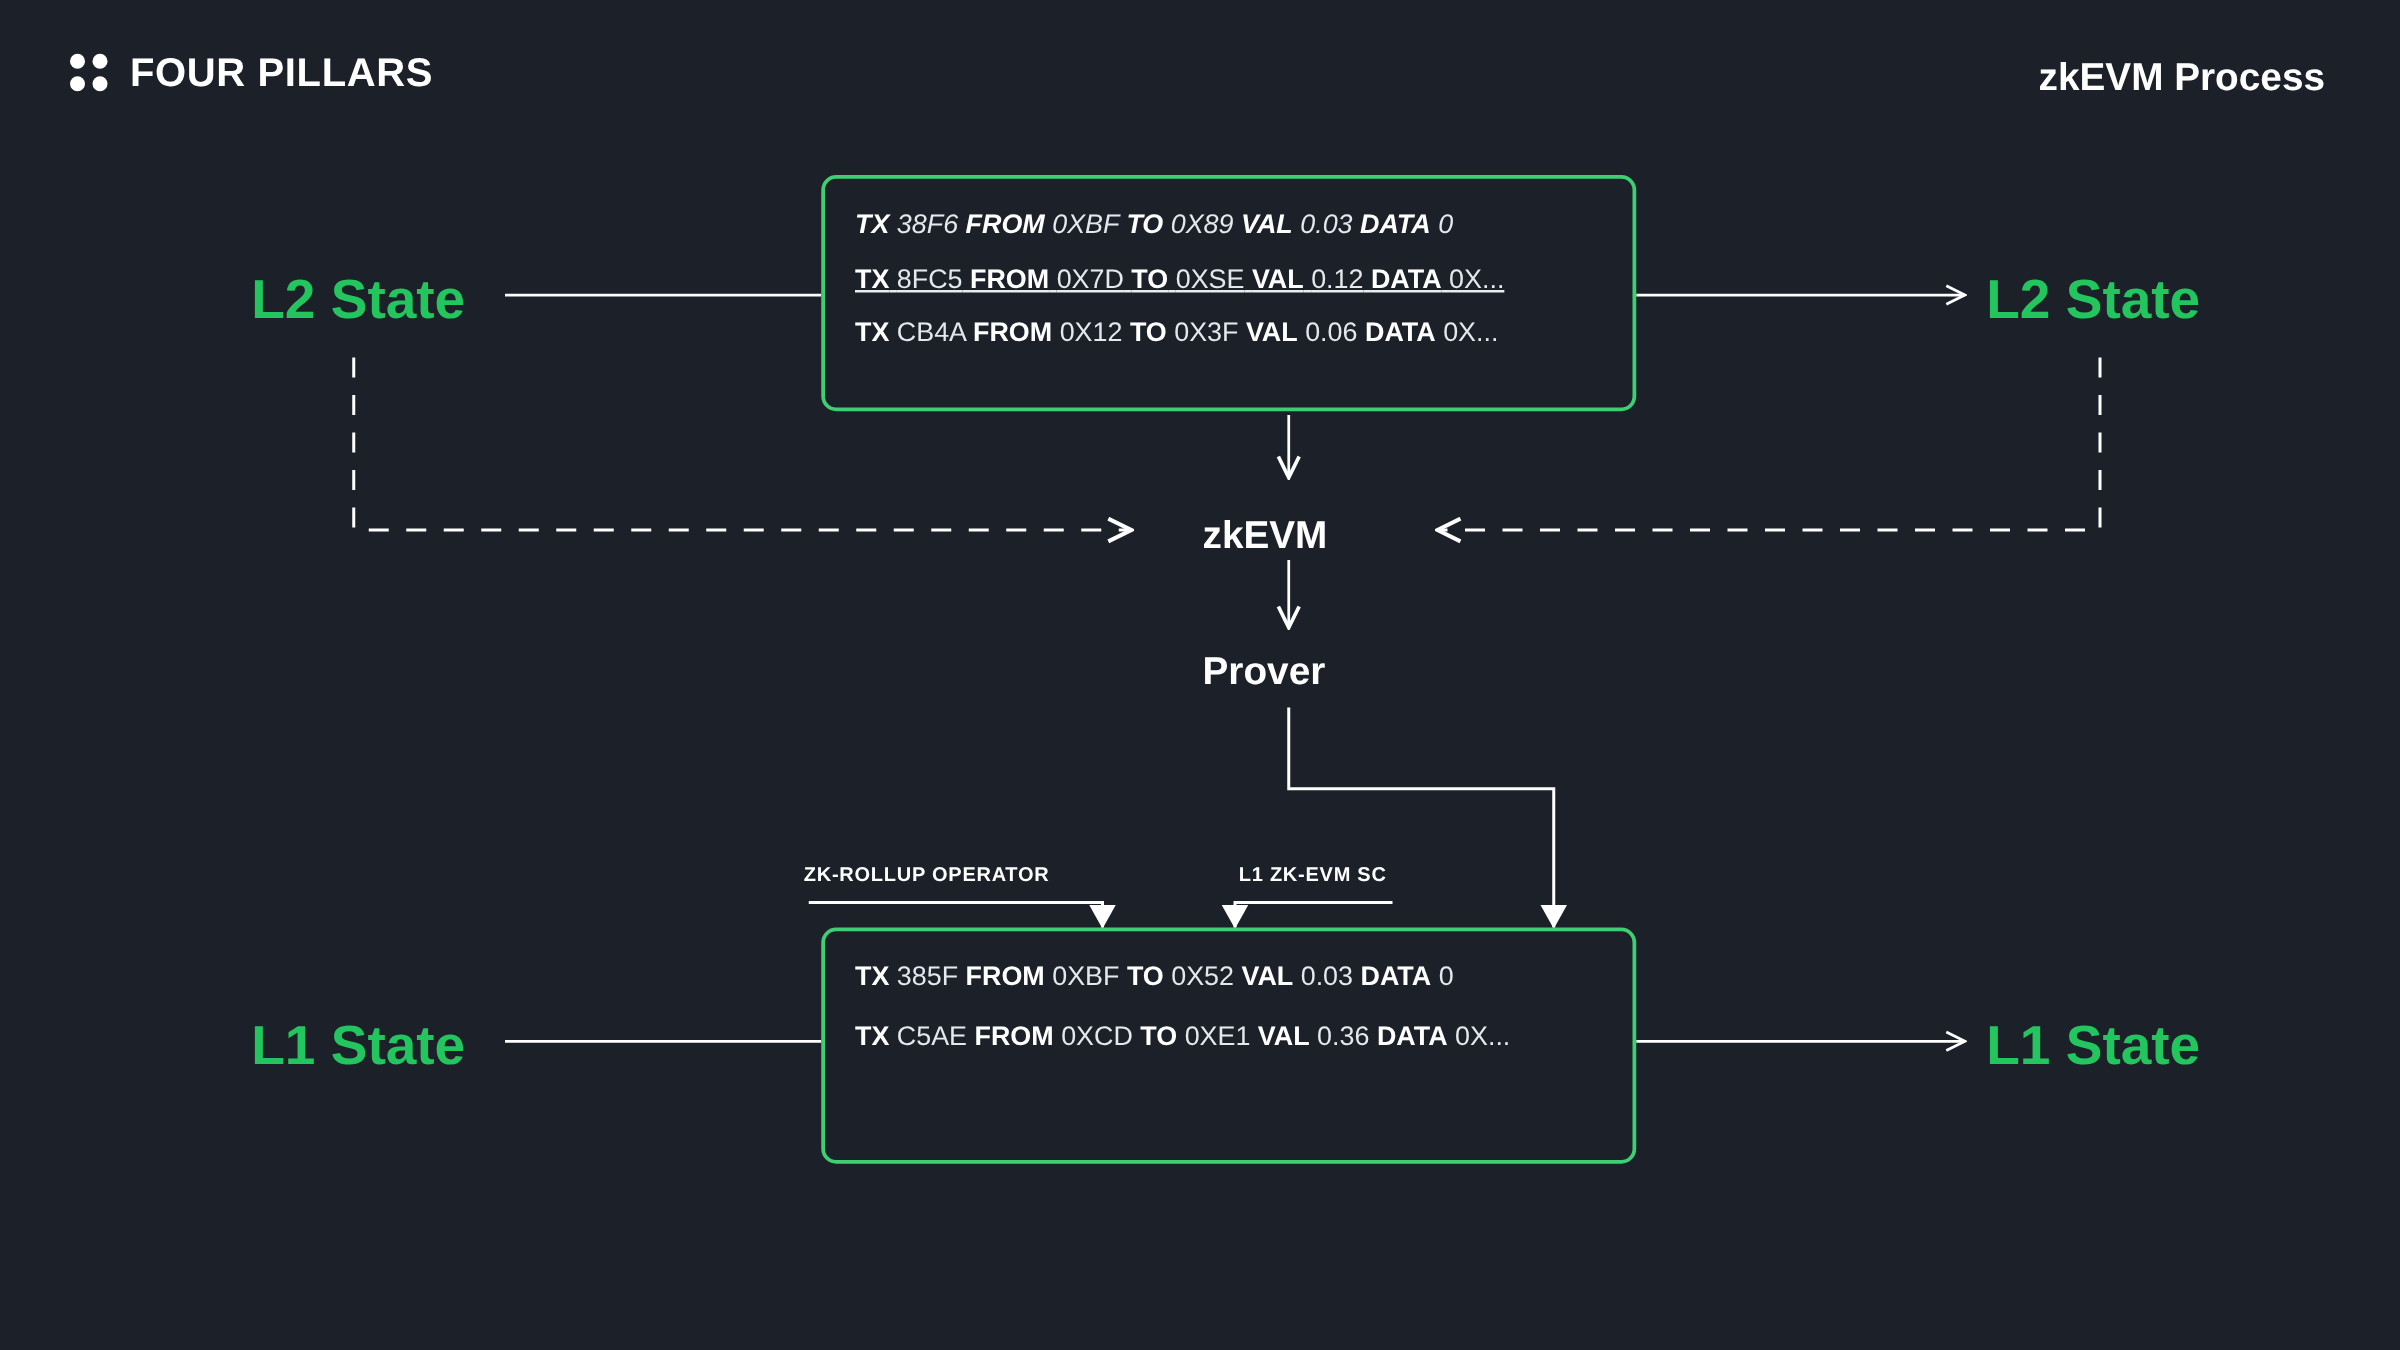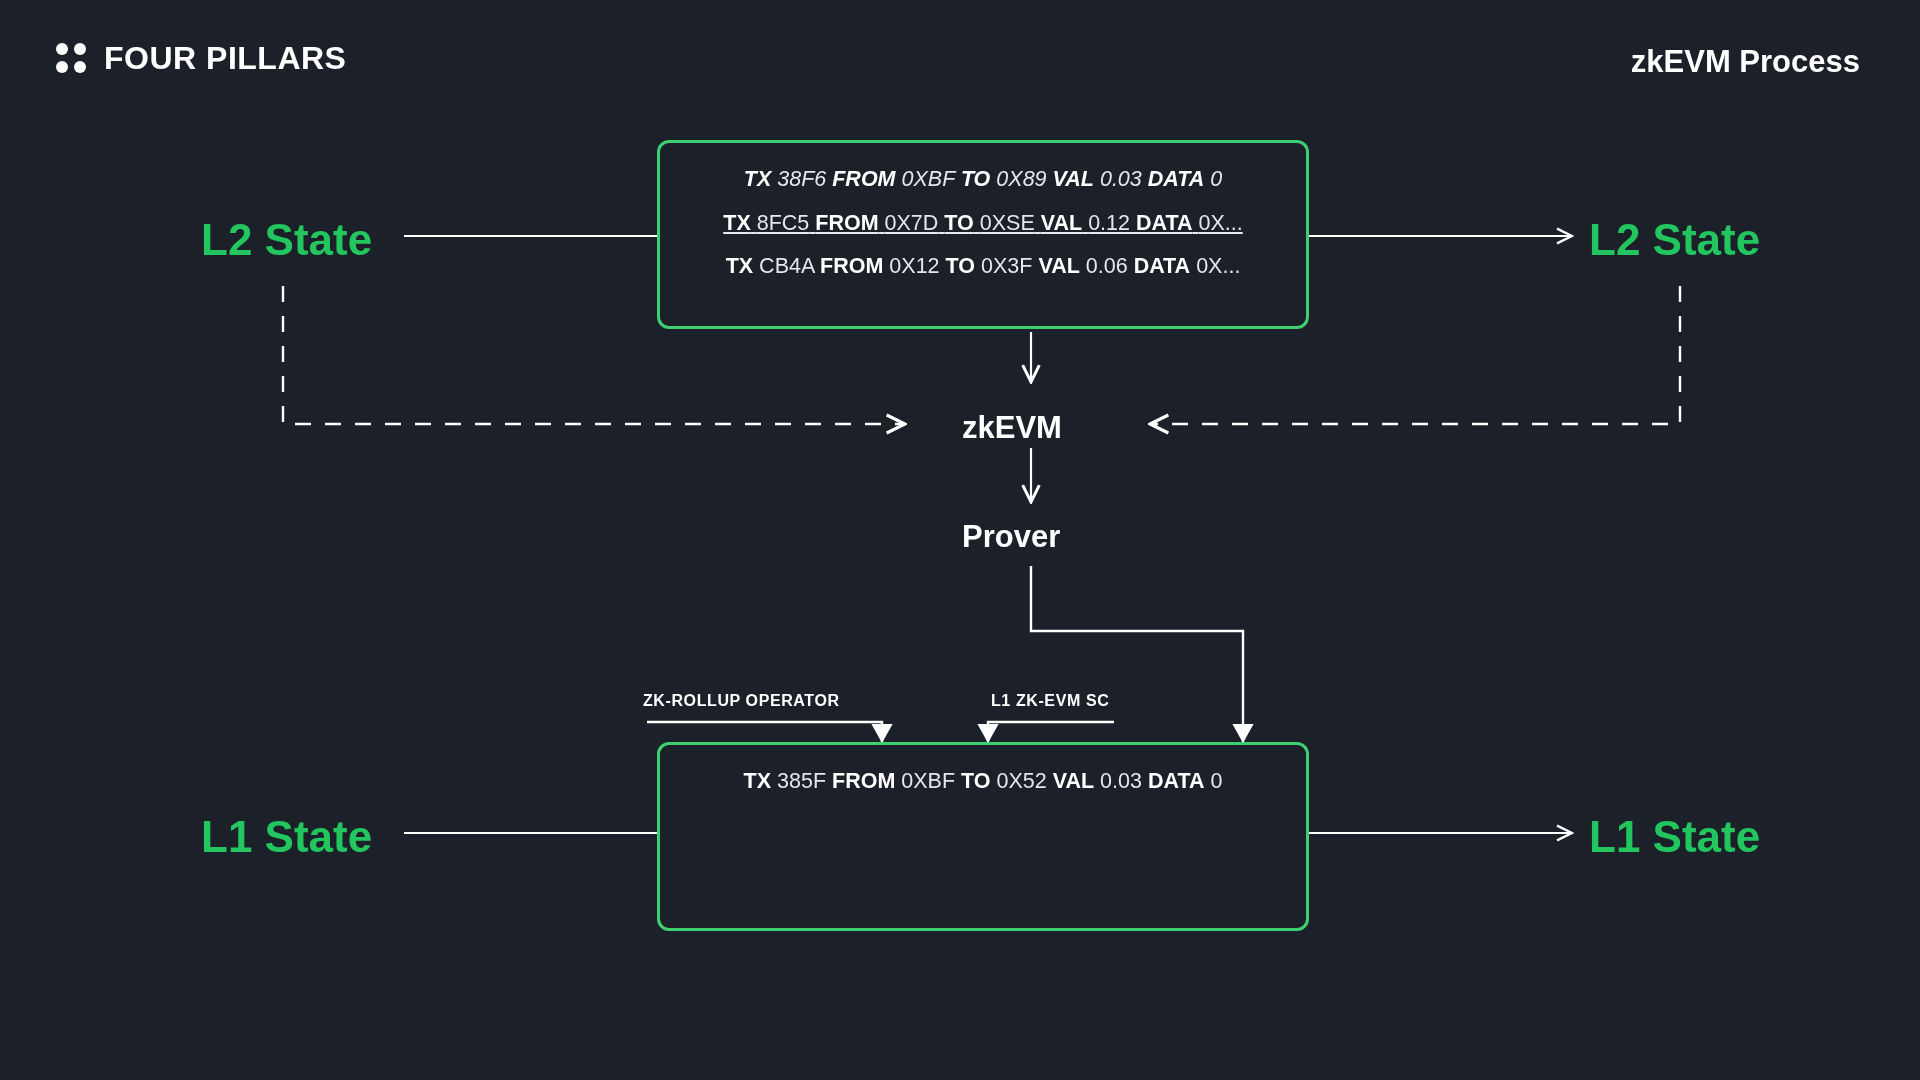--- a/index.html
+++ b/index.html
@@ -3,21 +3,21 @@
 <meta charset="utf-8">
 <style>
   * { margin:0; padding:0; box-sizing:border-box; }
   html,body { width:1920px; height:1080px; }
   body {
     background:#1b2029;
     font-family:"Liberation Sans", sans-serif;
     color:#ffffff;
     overflow:hidden;
   }
-  #stage { position:relative; width:1920px; height:780px;text-align:center; }
+  #stage { position:relative; width:1920px; height:780px; }
 
   
   .logo-wrap { position:absolute; left:56px; top:42px; display:flex; align-items:center; gap:18px; }
   .logo-dots { width:30px; height:30px; display:grid; grid-template-columns:12px 12px; grid-template-rows:12px 12px; gap:6px; }
   .logo-dots i { display:block; width:12px; height:12px; border-radius:50%; background:#ffffff; }
   .logo-text { font-size:32px; font-weight:bold; letter-spacing:0.5px; color:#ffffff; line-height:1; }
   .page-title { position:absolute; right:60px; top:46px; font-size:31px; font-weight:bold; color:#ffffff; line-height:1; }
 
   
   .state-label { position:absolute; font-size:44px; font-weight:bold; color:#22c55e; white-space:nowrap; line-height:1; }
@@ -122,15 +122,16 @@
   <div class="bracket-label" id="lbl-sc">L1 ZK-EVM SC</div>
 
   <div class="tx-box" id="tx-box-l2">
       <div class="tx-row"><span class="k">TX</span> <span class="v">38F6</span> <span class="k">FROM</span> <span class="v">0XBF</span> <span class="k">TO</span> <span class="v">0X89</span> <span class="k">VAL</span> <span class="v">0.03</span> <span class="k">DATA</span> <span class="v">0</span></div>
       <div class="tx-row"><span class="k">TX</span> <span class="v">8FC5</span> <span class="k">FROM</span> <span class="v">0X7D</span> <span class="k">TO</span> <span class="v">0XSE</span> <span class="k">VAL</span> <span class="v">0.12</span> <span class="k">DATA</span> <span class="v">0X...</span></div>
       <div class="tx-row"><span class="k">TX</span> <span class="v">CB4A</span> <span class="k">FROM</span> <span class="v">0X12</span> <span class="k">TO</span> <span class="v">0X3F</span> <span class="k">VAL</span> <span class="v">0.06</span> <span class="k">DATA</span> <span class="v">0X...</span></div>
     </div>
 
   <div class="tx-box" id="tx-box-l1">
       <div class="tx-row"><span class="k">TX</span> <span class="v">385F</span> <span class="k">FROM</span> <span class="v">0XBF</span> <span class="k">TO</span> <span class="v">0X52</span> <span class="k">VAL</span> <span class="v">0.03</span> <span class="k">DATA</span> <span class="v">0</span></div>
+      <div class="tx-row"><span class="k">TX</span> <span class="v">C5AE</span> <span class="k">FROM</span> <span class="v">0XCD</span> <span class="k">TO</span> <span class="v">0XE1</span> <span class="k">VAL</span> <span class="v">0.36</span> <span class="k">DATA</span> <span class="v">0X...</span></div>
     </div>
 
 </div>
 
 </body></html>

